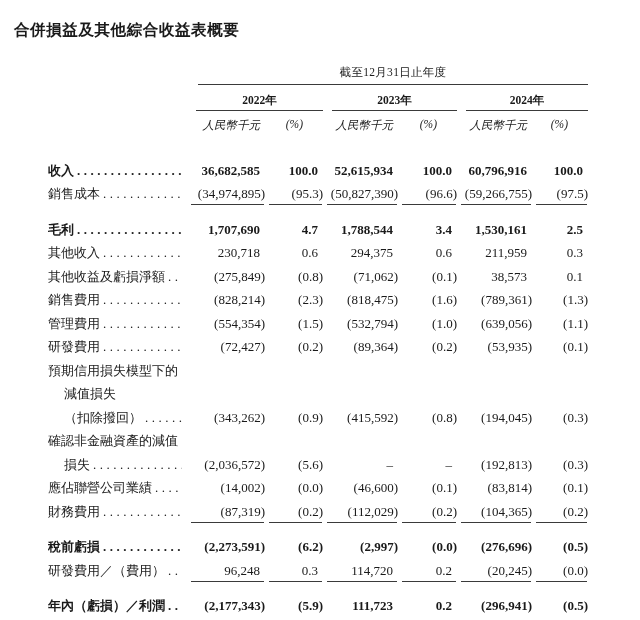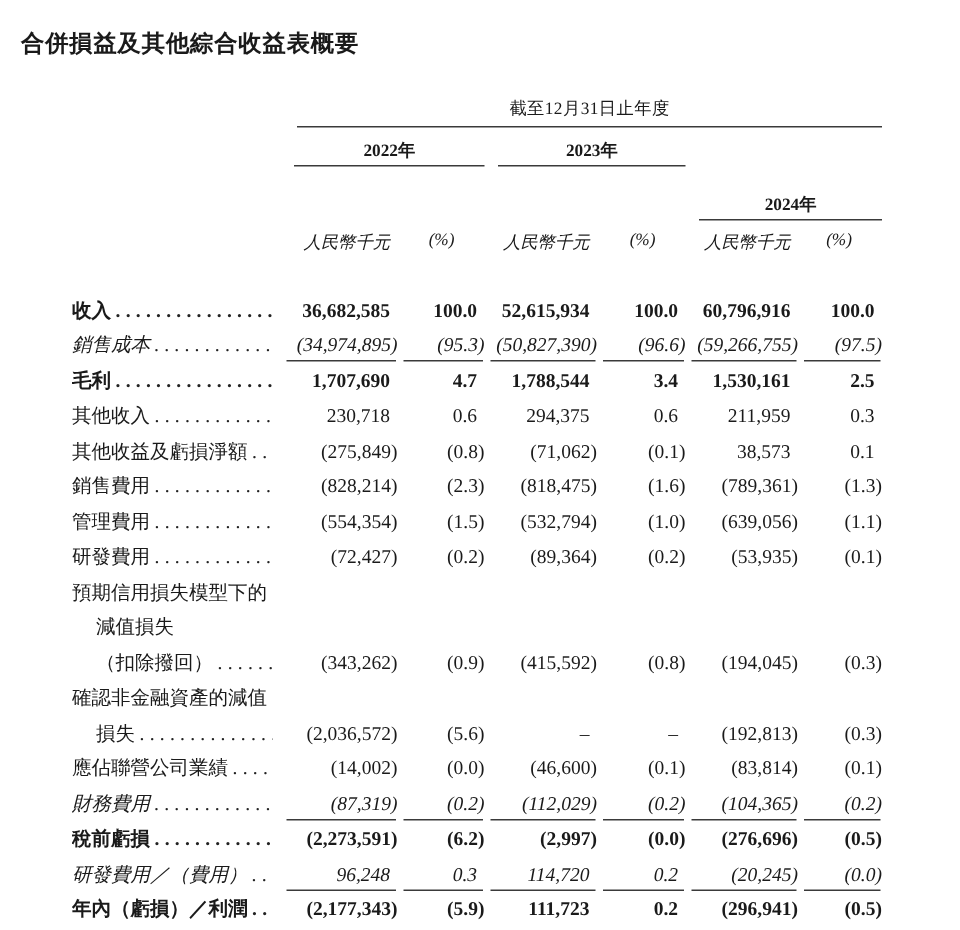--- a/index.html
+++ b/index.html
@@ -25,21 +25,21 @@
   
   .col-label { width: 134px; }
   .col-v1 { width: 78px; }
   .col-p1 { width: 58px; }
   .col-v2 { width: 75px; }
   .col-p2 { width: 59px; }
   .col-v3 { width: 75px; }
   .col-p3 { width: 56px; }
   .col-g1 { width: 136px; }
   .col-g2 { width: 134px; }
-  .col-g3 { width: 131px; margin-top: 36px; }
+  .col-g3 { width: 131px; }
 
   
   .hdr-row { display: flex; }
   .hdr-period-inner {
     width: 401px;
   }
   .hdr-period-line {
     margin-left: 16px; margin-right: -5px;
     text-align: center;
     font-weight: 400;
@@ -64,21 +64,21 @@
   
   .tbody { margin-top: 22px; }
   .row {
     display: flex;
     height: 23.5px;
     align-items: flex-end;
     font-size: 13px;
     line-height: 16px;
   }
   .row.b { font-weight: 700; }
-  .row.u { margin-bottom: 0; font-style: italic; }
+  .row.u { margin-bottom: 12px; }
   .cell { box-sizing: border-box; padding-bottom: 3px; }
   .cell.lblcell {
     display: flex;
     align-items: baseline;
     overflow: hidden;
     white-space: nowrap;
   }
   .cell.lblcell.indent { padding-left: 16px; text-align: center; }
   .leader {
     flex: 1;

